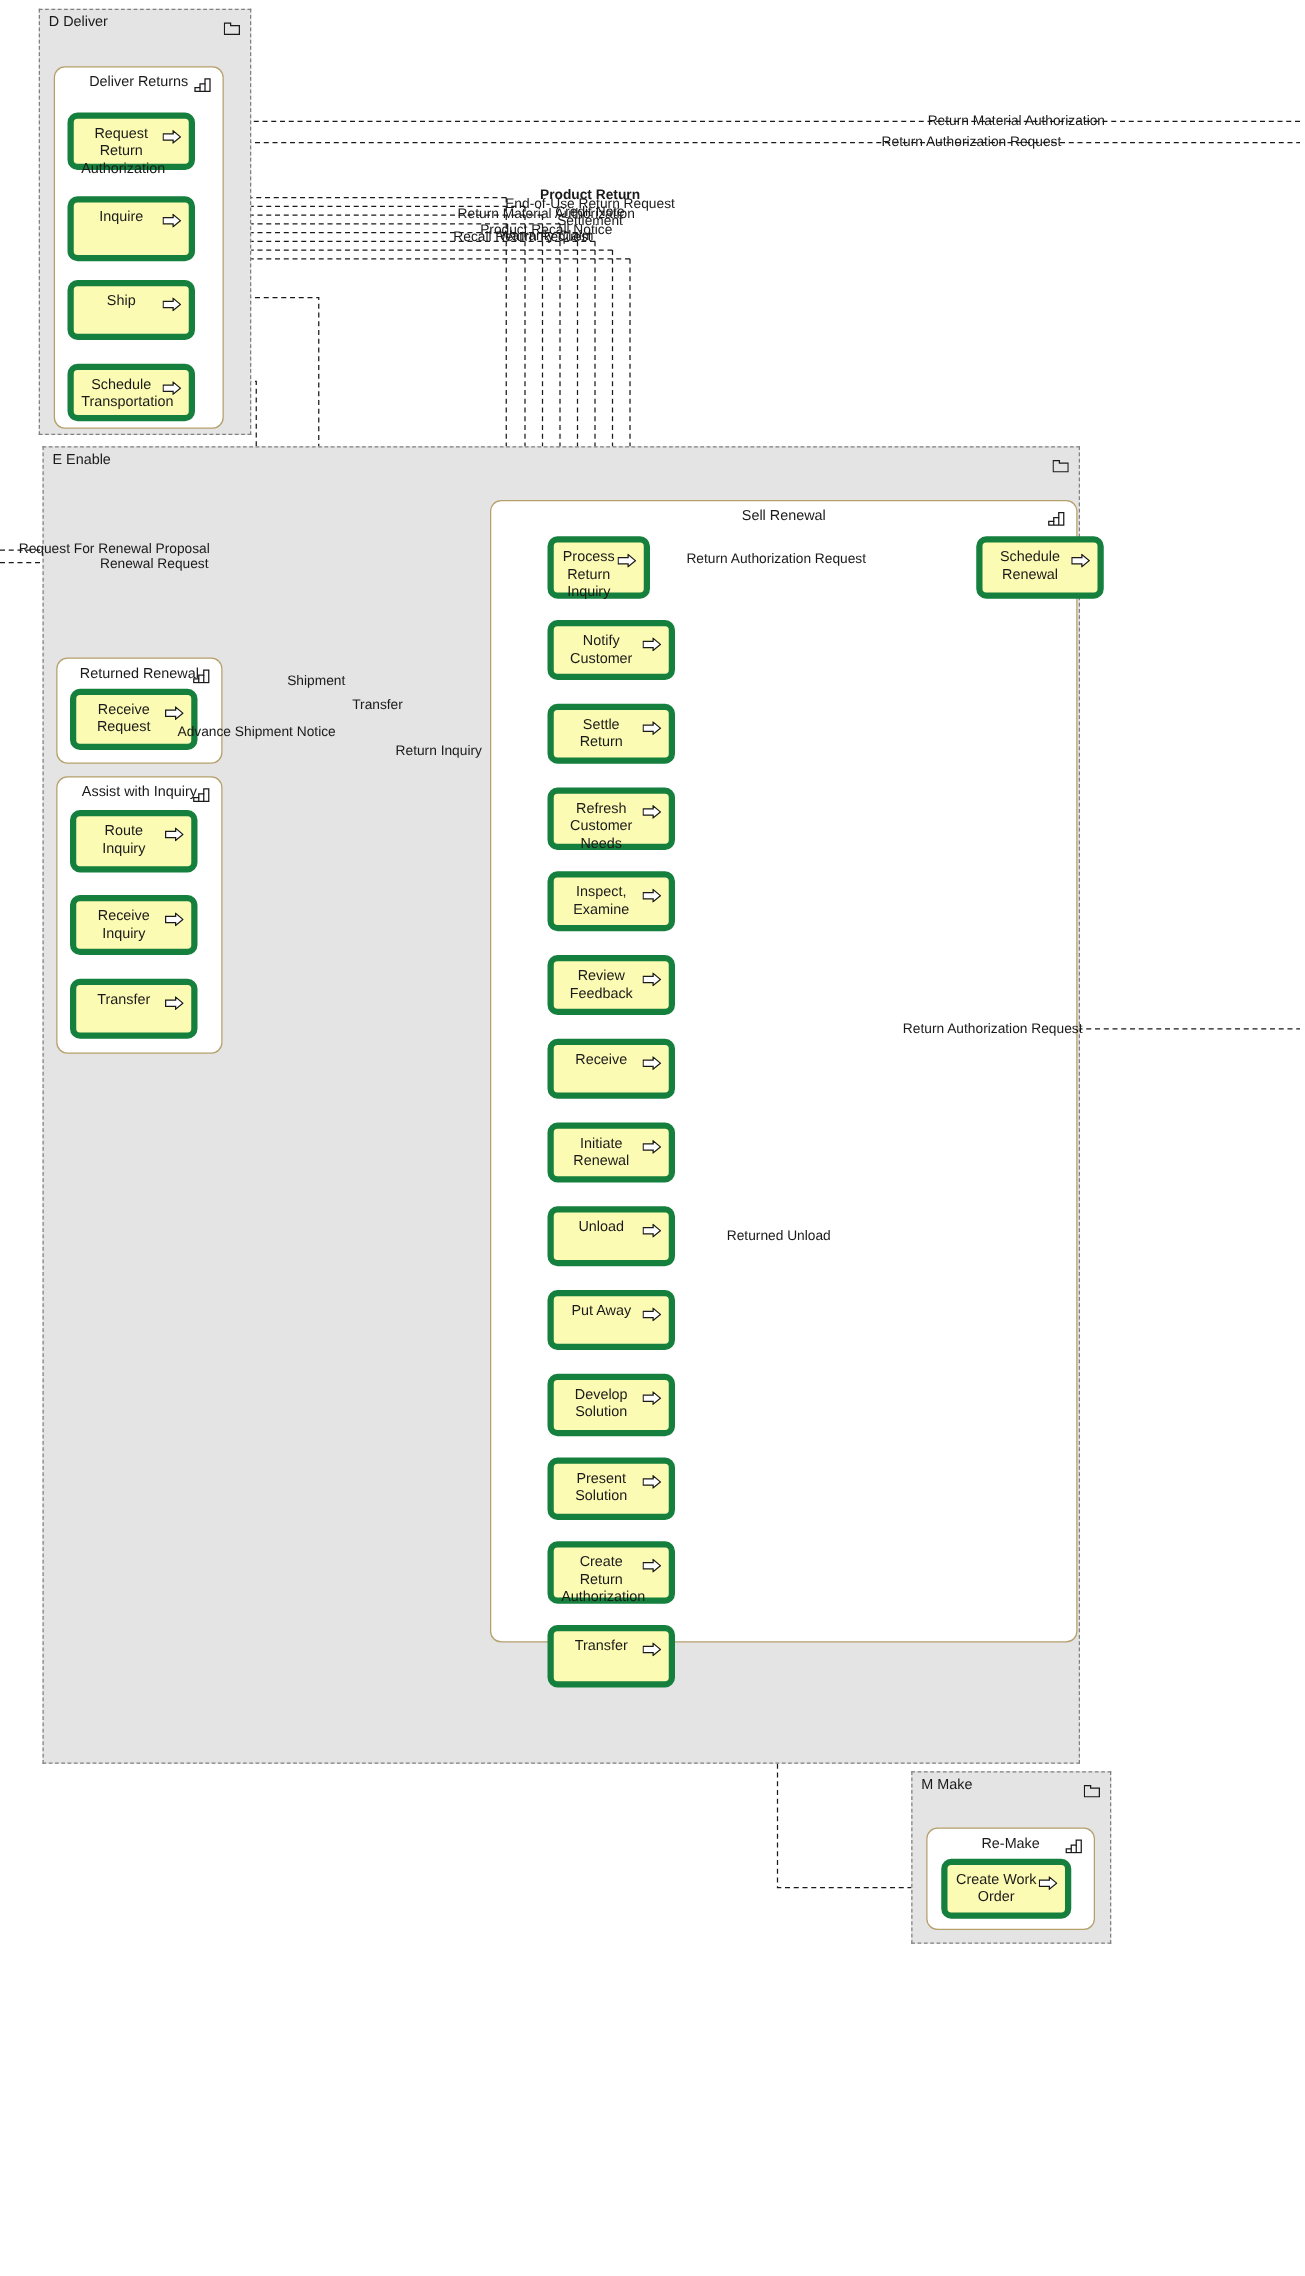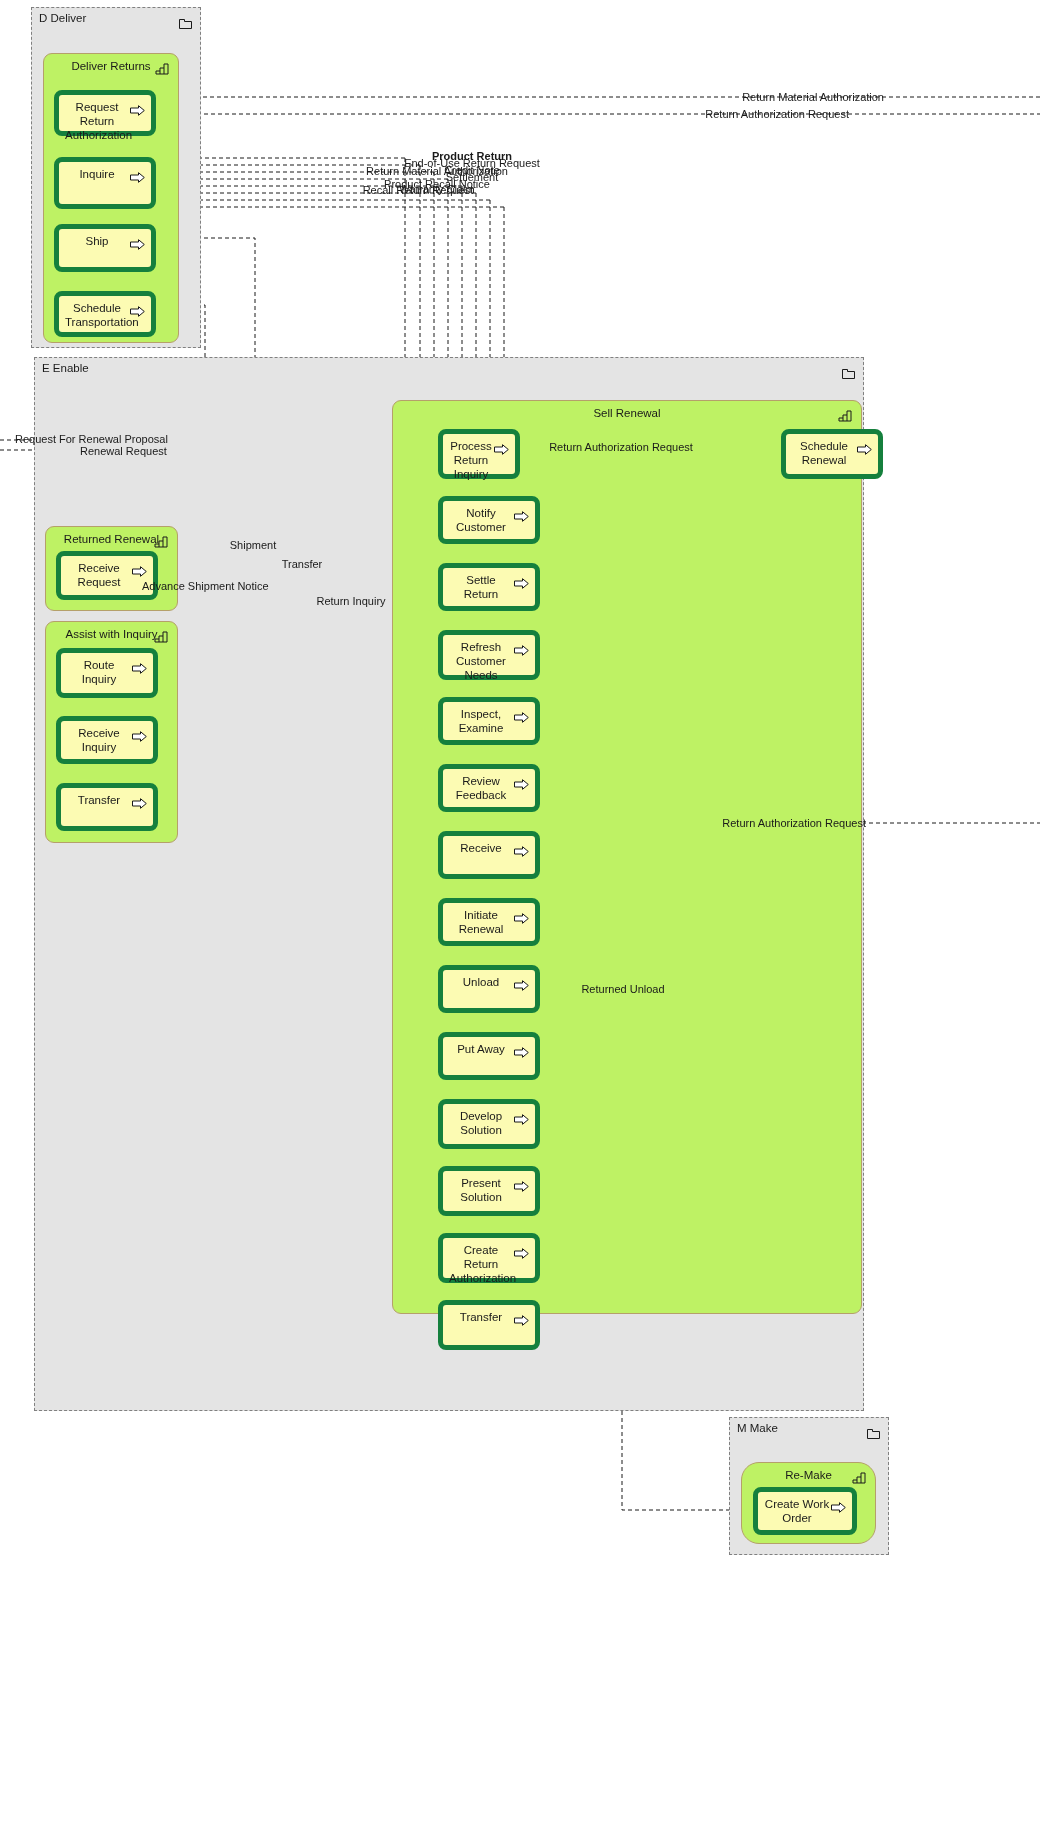--- a/index.html
+++ b/index.html
@@ -19,21 +19,21 @@
     font-size:11.5px;color:#1a1a1a;white-space:nowrap;
   }
   .grouping > .g-icon{
     position:absolute;top:7px;right:8px;
     width:13px;height:11px;
   }
 
   
   .func{
     position:absolute;
-    background:#bef264;
+    background:#ffffff;
     border:1px solid #b5a06a;
     border-radius:9px;
     box-sizing:border-box;
   }
   .func > .f-title{
     position:absolute;top:6px;left:0;right:0;
     text-align:center;font-size:11.5px;color:#1a1a1a;
     white-space:nowrap;
   }
   .func > .f-icon{
@@ -348,21 +348,21 @@
     </div>
   </div>
 
   <div class="grouping" style="left:729px;top:1417px;width:160px;height:138px;">
     <span class="g-title">M Make</span>
     <span class="g-icon">
       <svg width="13" height="11" viewBox="0 0 13 11">
           <path d="M0.5,1.5 h5 v2 h7 v7 h-12 z" fill="none" stroke="#1a1a1a"></path>
         </svg>
     </span>
-    <div class="func" style="left:11px;top:44px;width:135px;height:82px;border-radius:18px;">
+    <div class="func" style="left:11px;top:44px;width:135px;height:82px;">
       <span class="f-title">Re-Make</span>
       <span class="f-icon">
         <svg width="14" height="12" viewBox="0 0 14 12">
             <path d="M9,1 h4 v10 h-12 v-3 h4 v-3 h4 z" fill="none" stroke="#1a1a1a" stroke-width="1"></path>
             <path d="M5,8 v3 M9,5 v6" stroke="#1a1a1a" stroke-width="1"></path>
           </svg>
       </span>
       <div class="proc" style="left:11px;top:24px;width:104px;height:48px;">
         <span class="p-label">Create Work Order</span>
         <span class="p-icon"><svg width="15" height="11" viewBox="0 0 15 11">

